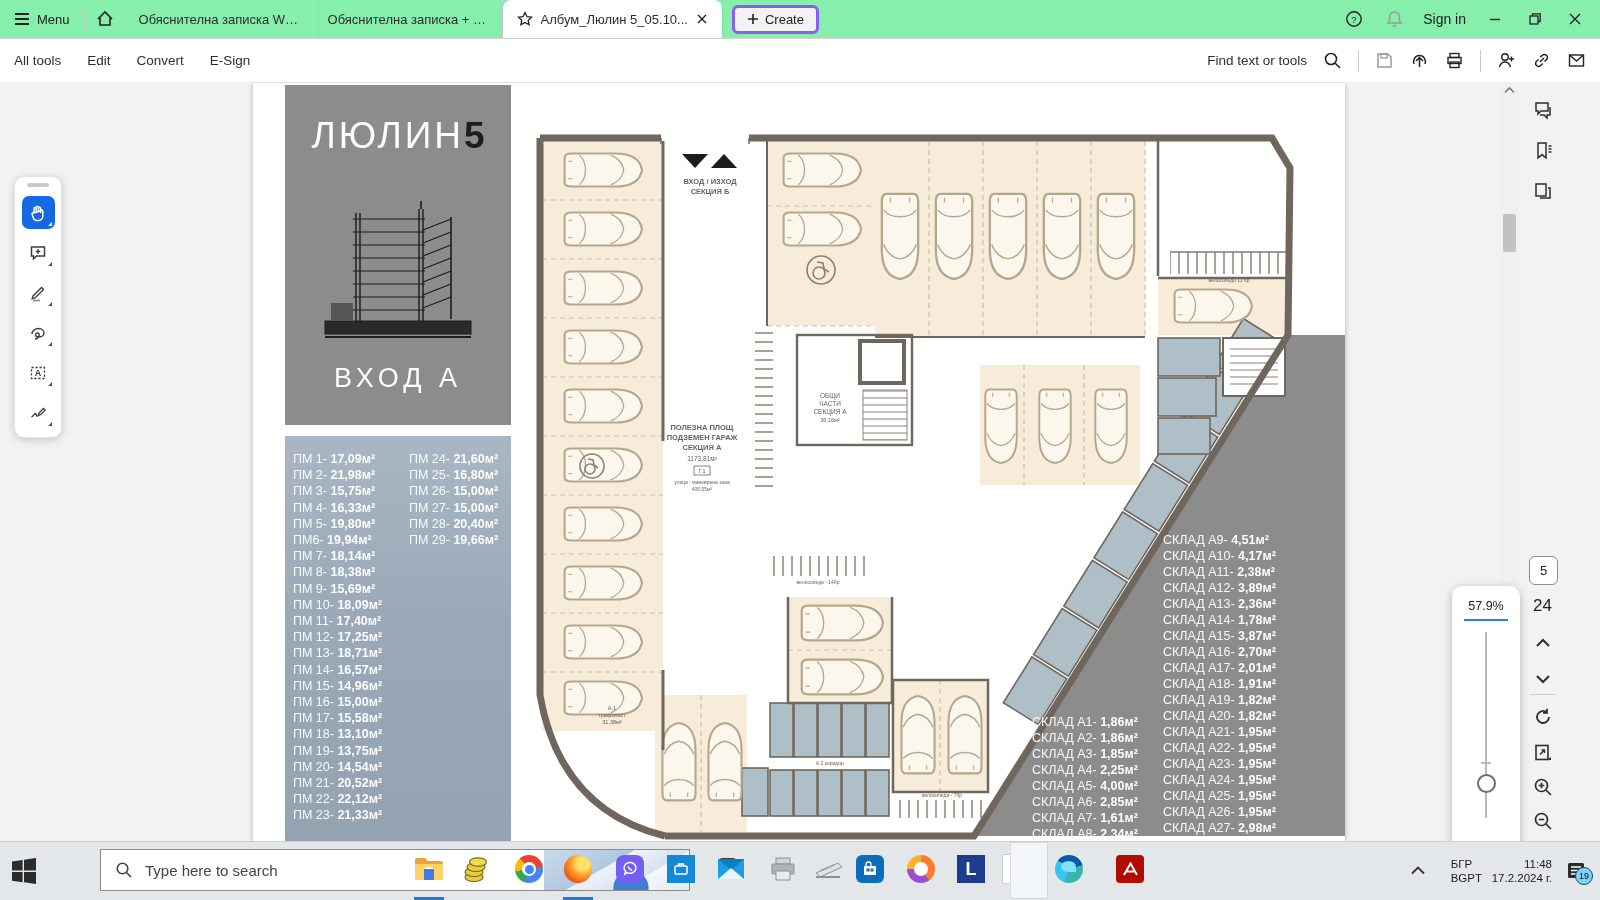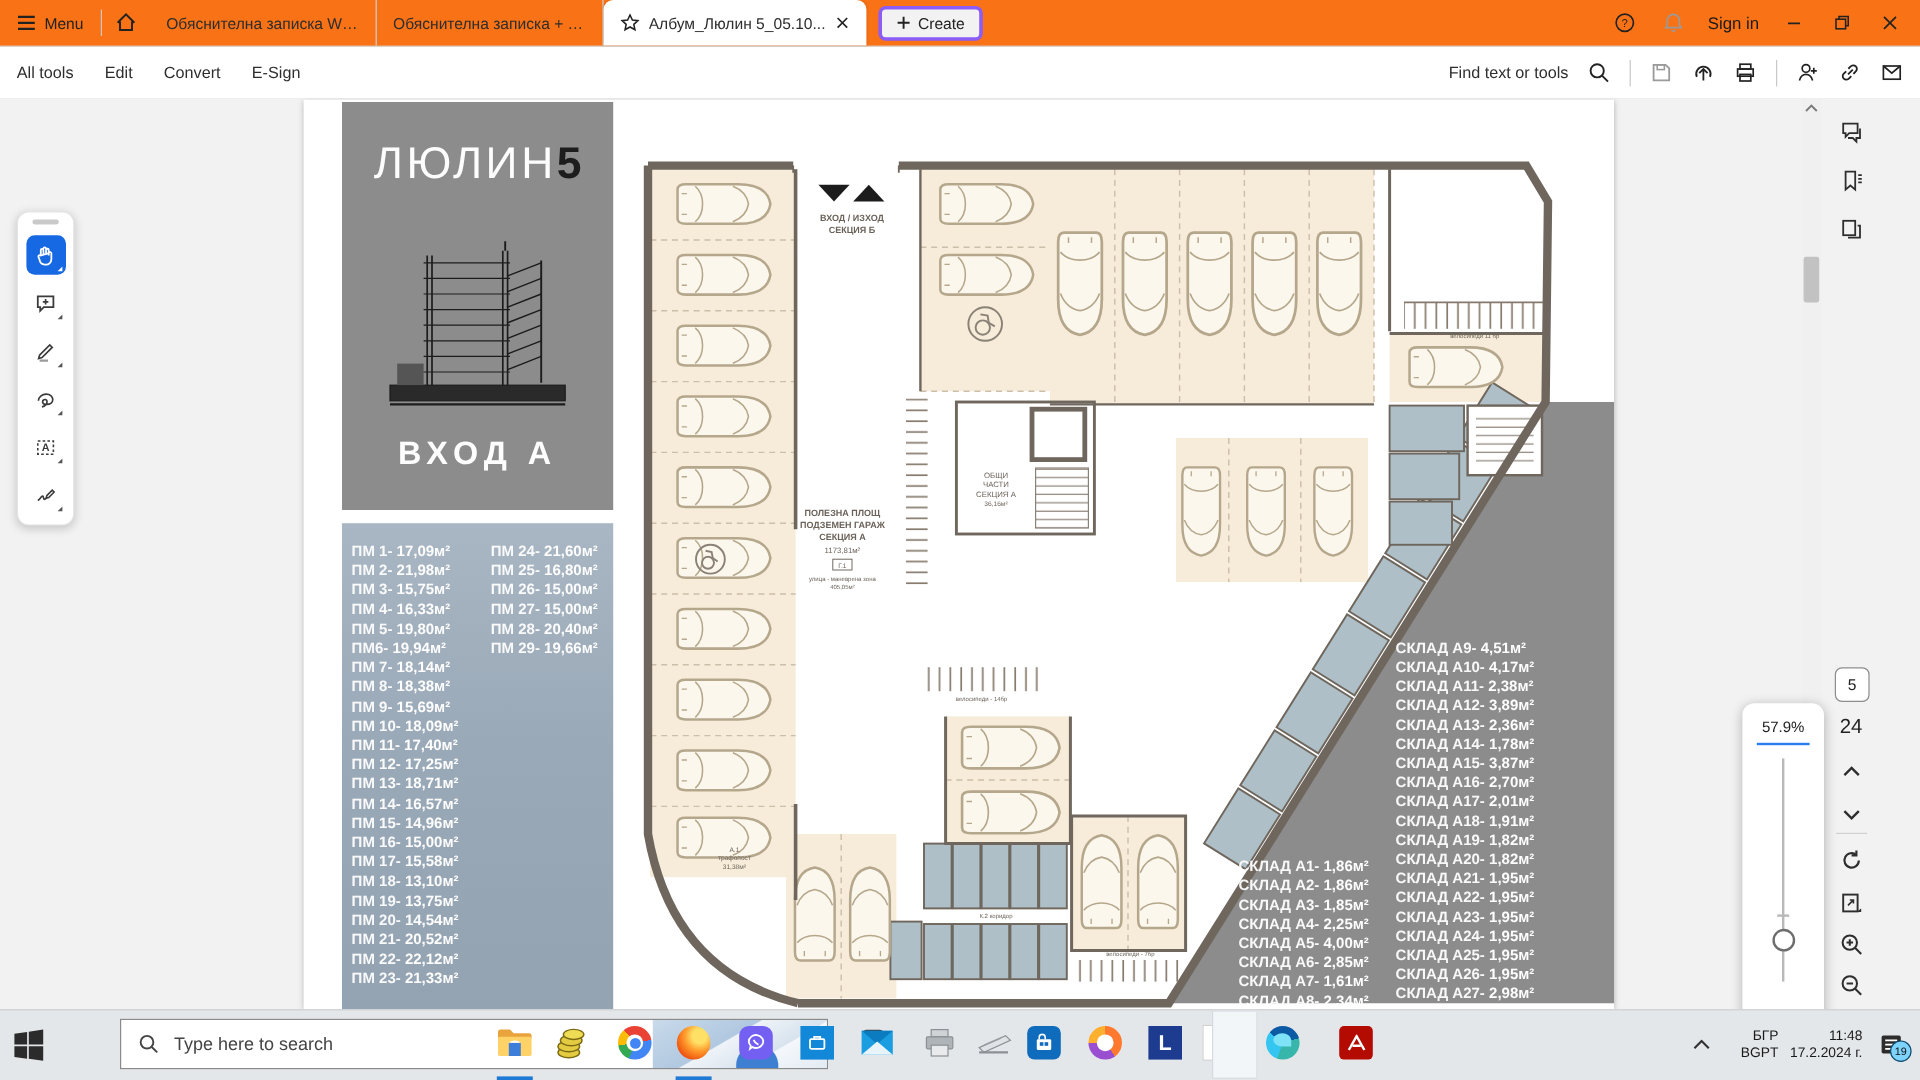--- a/index.html
+++ b/index.html
@@ -1,19 +1,19 @@
 <!DOCTYPE html>
 <html><head>
 <meta charset="utf-8">
 <style>
   html,body{margin:0;padding:0;width:1600px;height:900px;overflow:hidden;
     font-family:"Liberation Sans",sans-serif;background:#f2f2f2;}
   .abs{position:absolute}
   
-  #titlebar{position:absolute;left:0;top:0;width:1600px;height:38px;background:#f97316;border-bottom:1px solid #d2d2d2}
+  #titlebar{position:absolute;left:0;top:0;width:1600px;height:38px;background:#86efac;border-bottom:1px solid #d2d2d2}
   .tb-left{position:absolute;left:0;top:0;height:38px;display:flex;align-items:center}
   .menu-btn{display:flex;align-items:center;gap:7px;padding:0 14px;height:38px;font-size:13px;color:#222;cursor:pointer}
   .vdiv{width:1px;height:22px;background:#c8c8c8}
   .home-btn{width:40px;height:38px;display:flex;align-items:center;justify-content:center;cursor:pointer}
   .tab{display:flex;align-items:center;gap:8px;height:38px;padding:0 14px;max-width:215px;font-size:13px;color:#2d2d2d;white-space:nowrap;cursor:pointer;border-right:1px solid #cfcfcf}
   .tab.active{background:#fff;border-right:none;border-radius:8px 8px 0 0;box-shadow:0 0 3px rgba(0,0,0,.12)}
   .tab .ttl{overflow:hidden;text-overflow:ellipsis;max-width:160px}
   .create-btn{display:flex;align-items:center;gap:6px;margin-left:10px;padding:4px 12px;border:3px solid #8b5cf6;border-radius:6px;font-size:13px;color:#222;background:#f2f2f2;cursor:pointer}
   .tb-right{position:absolute;right:0;top:0;height:38px;display:flex;align-items:center;gap:18px;padding-right:14px}
   .signin{font-size:14px;font-weight:400;color:#1a1a1a;cursor:pointer}
@@ -30,24 +30,24 @@
   .ptool{position:relative;width:33px;height:33px;border-radius:7px;display:flex;align-items:center;justify-content:center;cursor:pointer}
   .ptool.active{background:#1668e3}
   .corner-tri{position:absolute;right:3px;bottom:3px;width:0;height:0;border-left:4px solid transparent;border-bottom:4px solid #555}
   .ptool.active .corner-tri{border-bottom-color:#fff}
   
   #docarea{position:absolute;left:0;top:82px;width:1600px;height:759px;background:#f2f2f2;overflow:hidden}
   #page{position:absolute;left:253px;top:1px;width:1092px;height:758px;background:#fff;box-shadow:0 1px 5px rgba(0,0,0,.28)}
   #brandpanel{position:absolute;left:32px;top:2px;width:226px;height:340px;background:#8c8c8c;color:#fff}
   .brand-title{position:absolute;left:0;top:30px;width:100%;text-align:center;font-size:37px;letter-spacing:3px;font-weight:300;color:#fdfdfd}
   .brand-title b{color:#1d1d1d;font-weight:700;letter-spacing:0}
-  .brand-entrance{position:absolute;left:0;top:278px;width:100%;text-align:center;font-size:27px;letter-spacing:5px;font-weight:700;color:#fdfdfd}
+  .brand-entrance{position:absolute;left:0;top:278px;width:100%;text-align:center;font-size:27px;letter-spacing:5px;font-weight:400;color:#fdfdfd}
   #pmpanel{position:absolute;left:32px;top:353px;width:226px;height:405px;background:linear-gradient(180deg,#a9b6c3 0%,#9aa9b8 45%,#93a3b2 100%)}
   .pm-col{position:absolute;top:15px;font-size:12.5px;line-height:16.2px;color:#fdfdfd;white-space:nowrap}
-  .lv-row .lv-l{font-weight:700;opacity:.96}
+  .lv-row .lv-l{font-weight:400;opacity:.96}
   .lv-row .lv-v{font-weight:700}
   .sklad-col{position:absolute;font-size:12.5px;line-height:16px;color:#fdfdfd;white-space:nowrap;z-index:5}
   
   #scrollbar{position:absolute;left:1501px;top:0;width:17px;height:759px;background:#f0f0f0}
   #scroll-thumb{position:absolute;left:2px;top:132px;width:13px;height:38px;background:#c2c2c2;border-radius:2px}
   .rail-icon{position:absolute;left:1530px;width:26px;height:26px;display:flex;align-items:center;justify-content:center;cursor:pointer}
   #pagebox{position:absolute;left:1529px;top:474px;width:27px;height:27px;border:1.5px solid #8d8d8d;border-radius:6px;background:#fff;font-size:13px;color:#222;display:flex;align-items:center;justify-content:center}
   #pagetotal{position:absolute;left:1529px;top:514px;width:27px;text-align:center;font-size:17px;color:#222}
   .nav-divider{position:absolute;left:1530px;top:612px;width:26px;height:1px;background:#d0d0d0}
   
@@ -62,21 +62,21 @@
   .start{position:absolute;left:10px;top:15px;width:28px;height:28px;cursor:pointer}
   #searchbox{position:absolute;left:100px;top:849px;width:590px;height:42px;background:#fff;border:1px solid #8a8a8a;display:flex;align-items:center;gap:12px;padding-left:14px;box-sizing:border-box;font-size:15px;color:#444}
   #search-img{position:absolute;right:0;top:0;width:145px;height:40px;background:
      radial-gradient(circle at 60% 95%, #3f7fd1 0 18%, transparent 19%),
      linear-gradient(150deg,#c9daea 0%,#b0c8e0 42%,#eef3f8 43%,#d8e3ee 68%,#f4f8fc 69%,#e2eaf2 100%)}
   .tv-icon{position:absolute;left:718px;top:855px;width:26px;height:26px;cursor:pointer}
   .task-icon{position:absolute;top:852px;width:34px;height:34px;display:flex;align-items:center;justify-content:center;cursor:pointer}
   .runline{position:absolute;top:897px;width:30px;height:3px;background:#1e7ad4}
   .acro-tile{position:absolute;left:1010px;top:842px;width:36px;height:55px;background:#f3f6f9;border:1px solid #d6dade}
   .tray{position:absolute;top:841px;height:59px;display:flex;align-items:center;gap:14px;font-size:11.5px;color:#1a1a1a}
-  .tray .two{line-height:14px;text-align:right;cursor:pointer}
+  .tray .two{line-height:14px;text-align:left;cursor:pointer}
   .badge{position:absolute;right:-5px;bottom:-4px;width:16px;height:16px;border-radius:50%;background:#7dd3fc;border:1px solid #0c4a6e;font-size:9px;display:flex;align-items:center;justify-content:center;color:#111}
   svg{display:block}
 </style>
 </head>
 <body>
 
 <div id="titlebar">
   <div class="tb-left">
     <div class="menu-btn">
       <svg width="16" height="14" viewBox="0 0 16 14">

